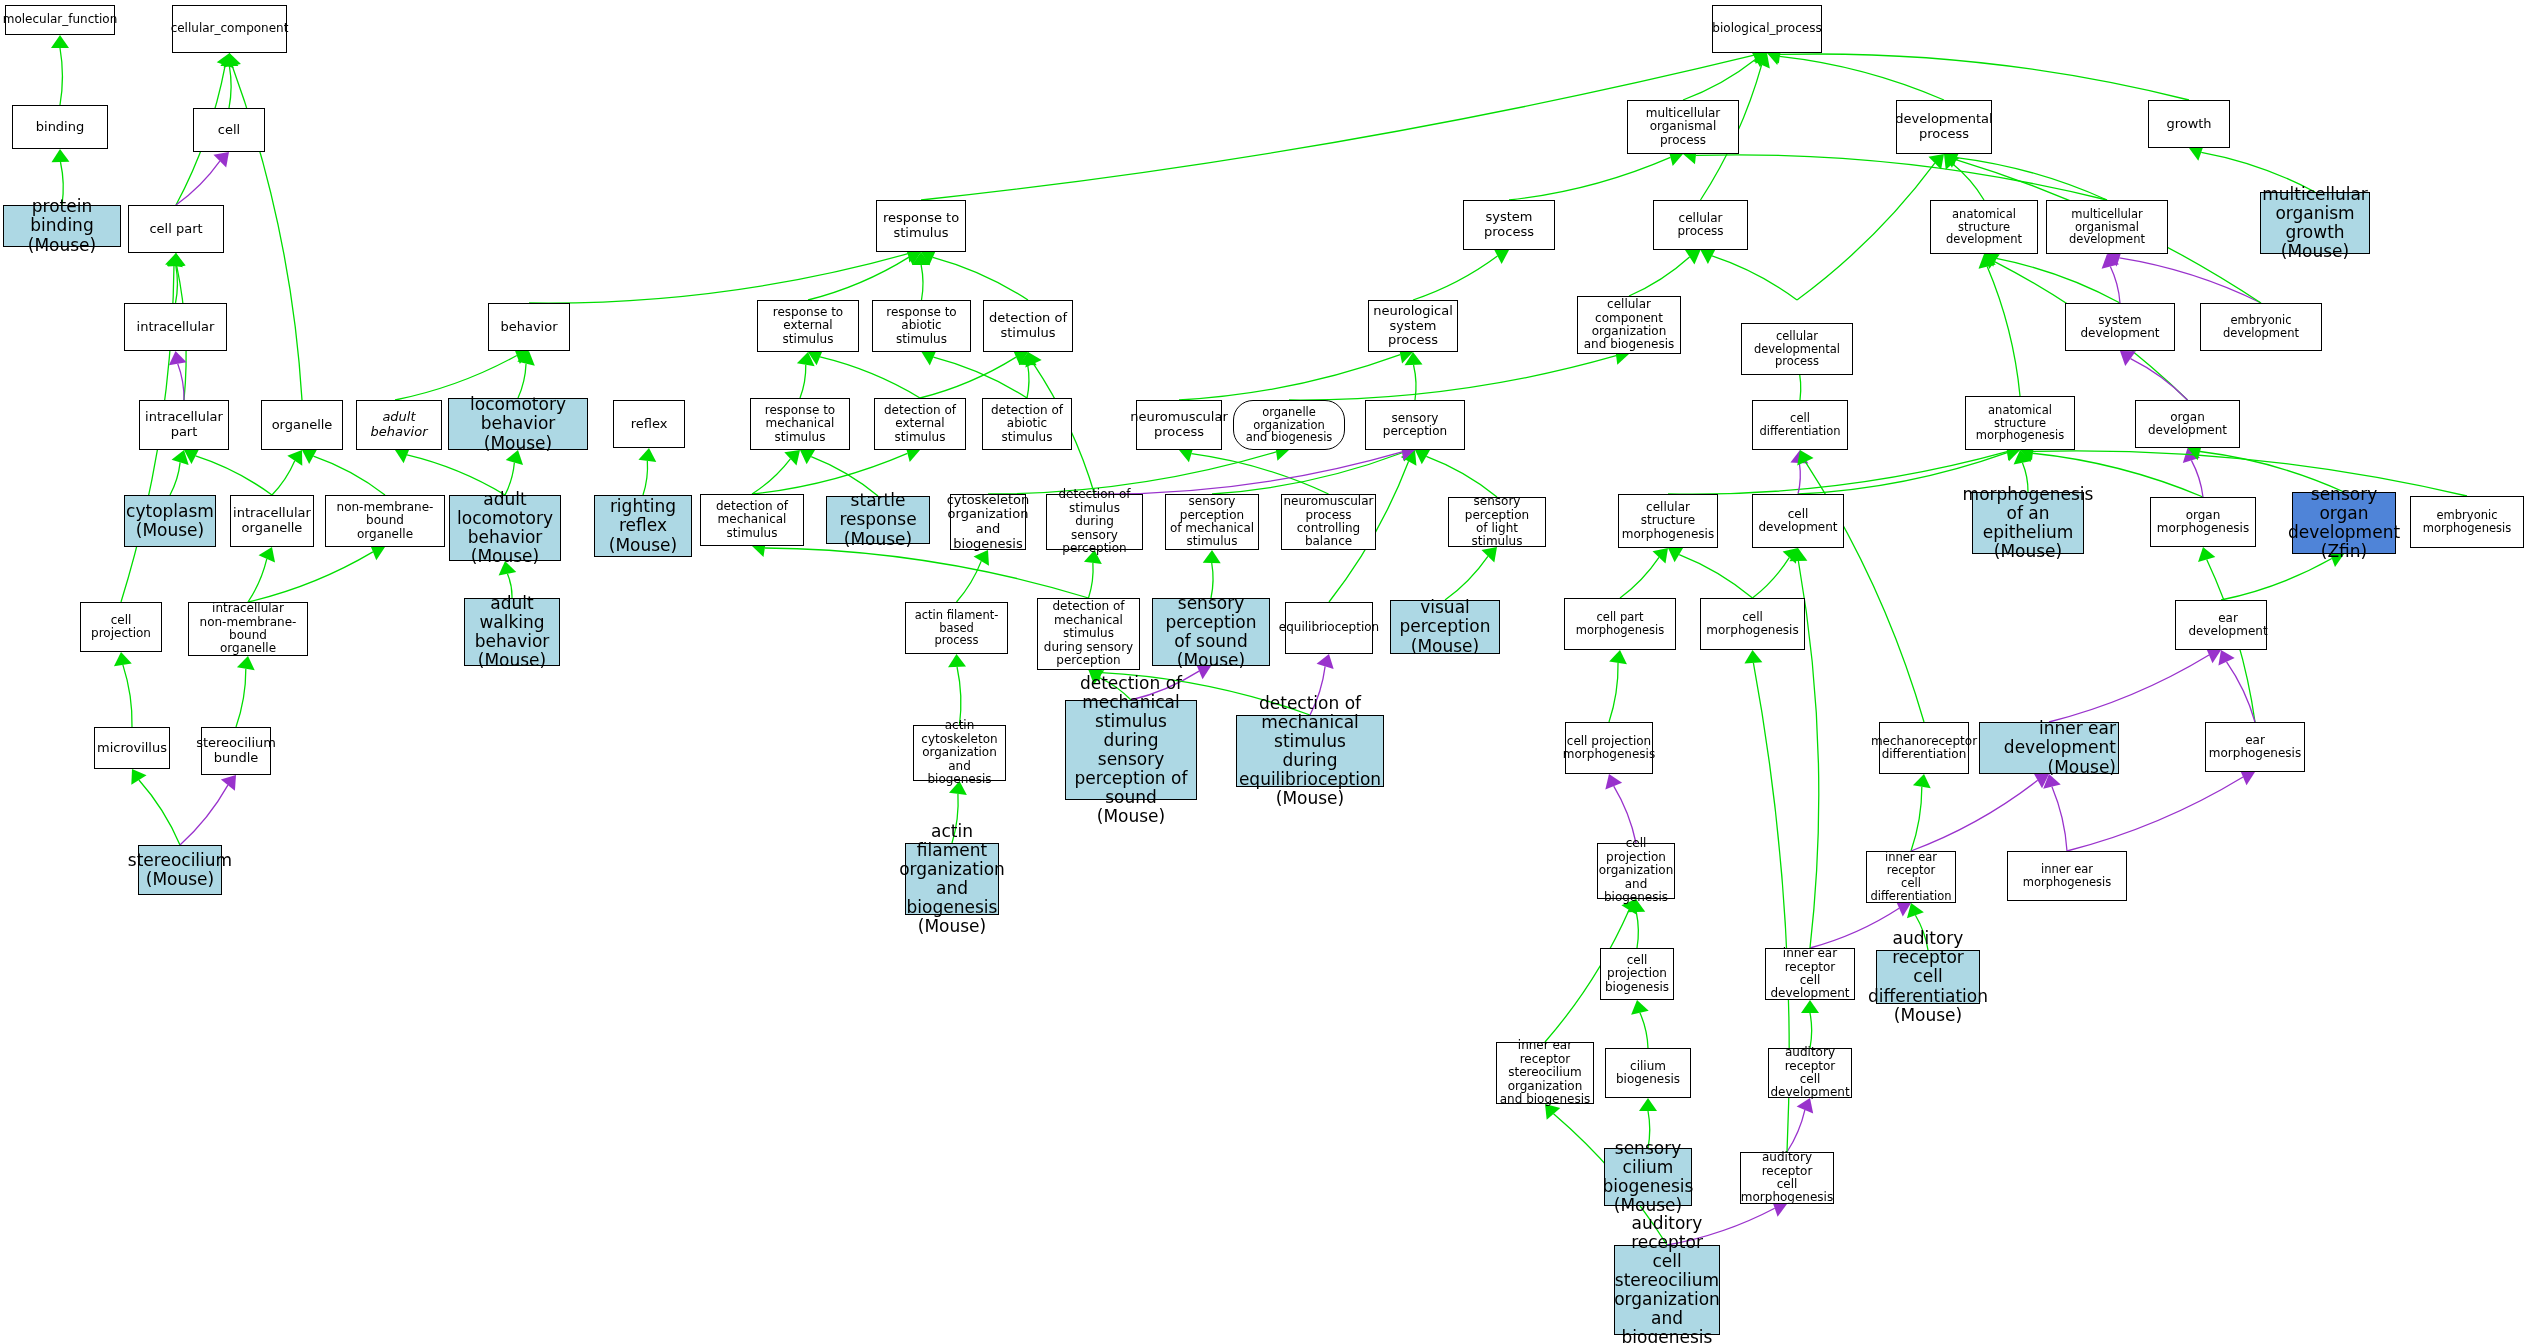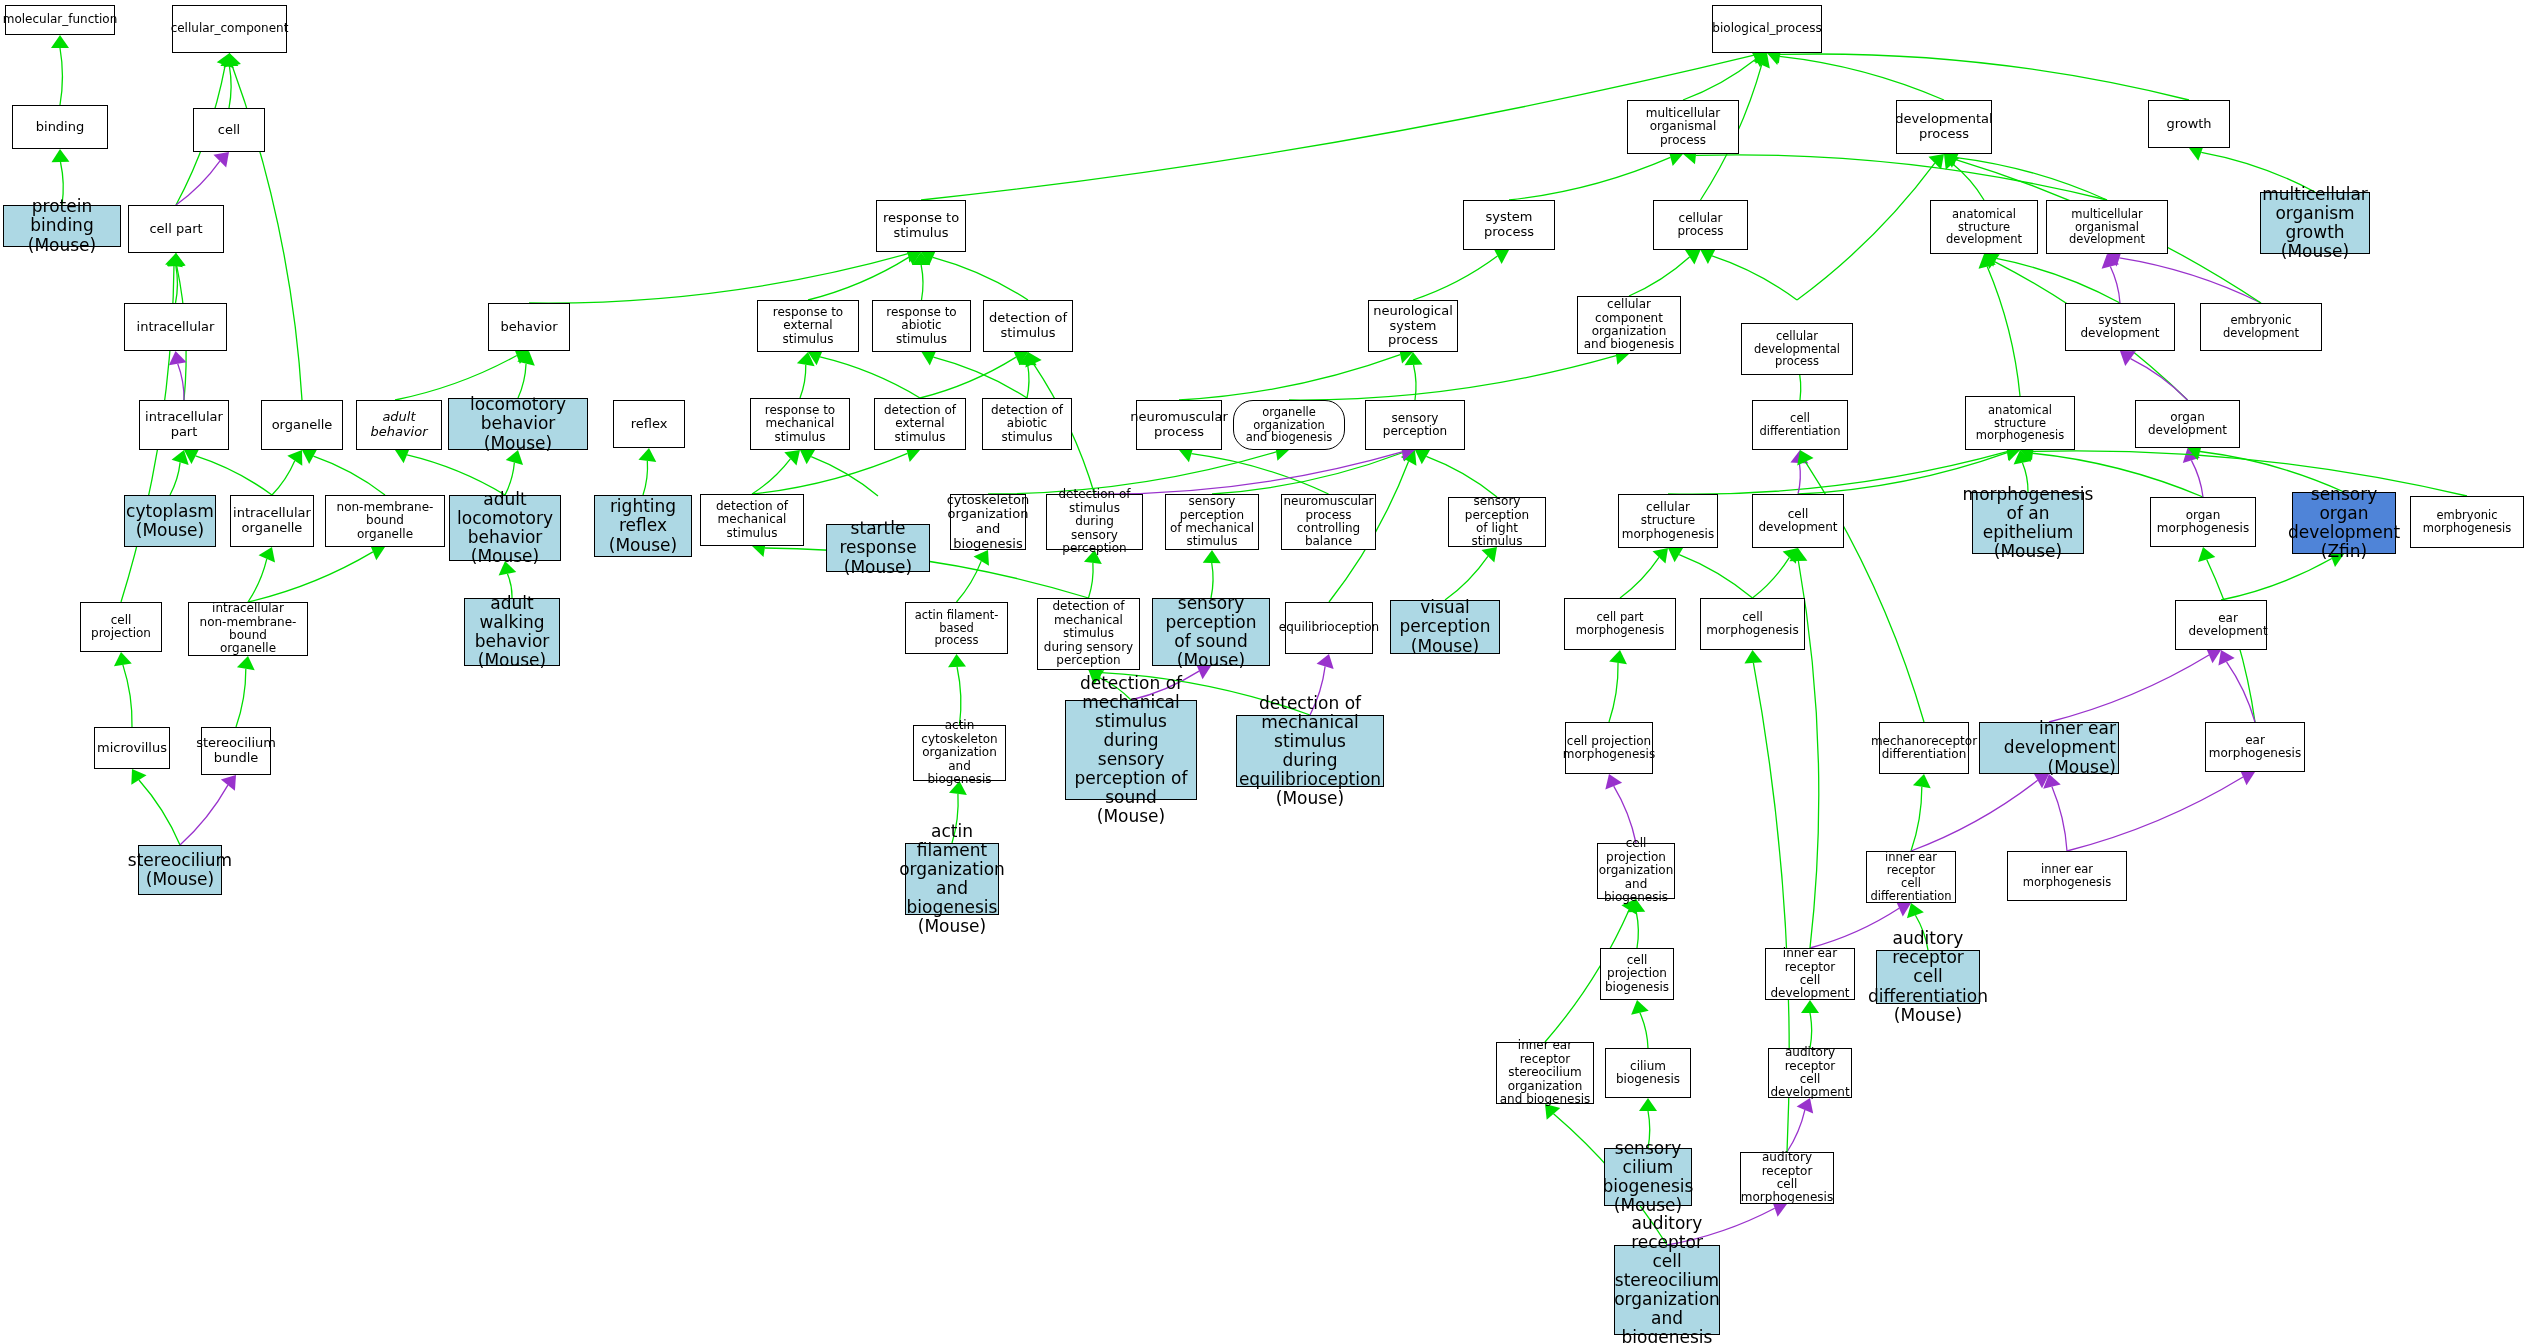--- a/index.html
+++ b/index.html
@@ -328,21 +328,21 @@
       <div class="node plain" style="left: 983px; top: 300px; width: 90px; height: 52px;">detection of
 stimulus</div>
       <div class="node plain small" style="left: 750px; top: 398px; width: 100px; height: 52px;">response to
 mechanical stimulus</div>
       <div class="node plain small" style="left: 874px; top: 398px; width: 92px; height: 52px;">detection of
 external stimulus</div>
       <div class="node plain small" style="left: 982px; top: 398px; width: 90px; height: 52px;">detection of
 abiotic stimulus</div>
       <div class="node plain small" style="left: 700px; top: 494px; width: 104px; height: 52px;">detection of
 mechanical stimulus</div>
-      <div class="node mouse" style="left: 826px; top: 524px; width: 104px; height: 48px;">startle response
+      <div class="node mouse" style="left: 826px; top: 496px; width: 104px; height: 48px;">startle response
 (Mouse)</div>
       <div class="node plain" style="left: 950px; top: 494px; width: 76px; height: 56px;">cytoskeleton
 organization
 and biogenesis</div>
       <div class="node plain small" style="left: 1046px; top: 494px; width: 97px; height: 56px;">detection of
 stimulus during
 sensory perception</div>
       <div class="node plain tiny" style="left: 905px; top: 602px; width: 103px; height: 52px;">actin filament-based
 process</div>
       <div class="node plain small" style="left: 1037px; top: 598px; width: 103px; height: 72px;">detection of

